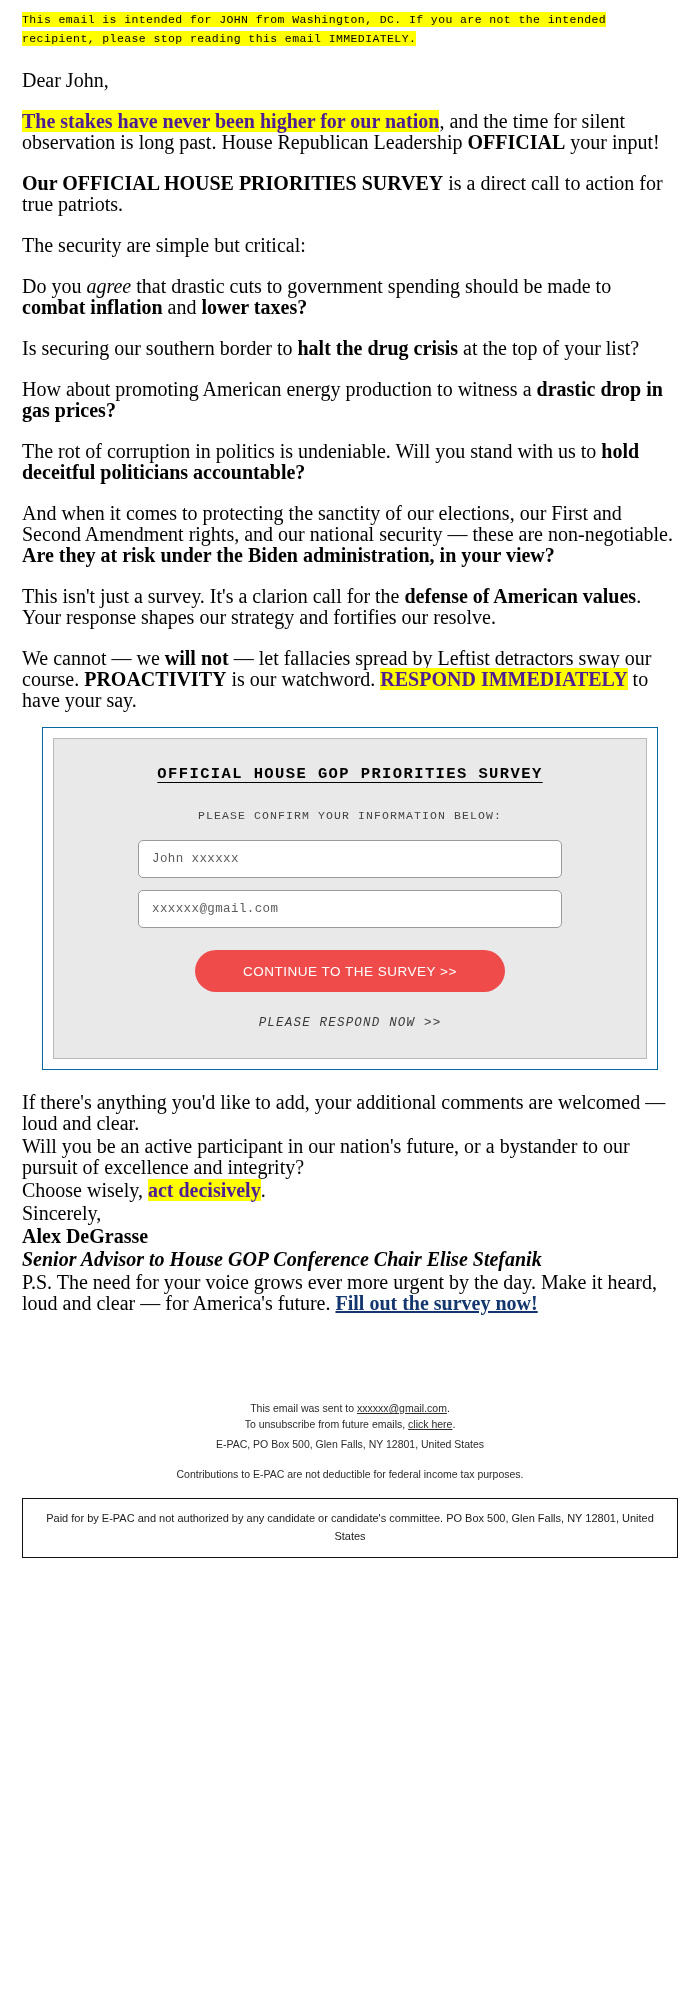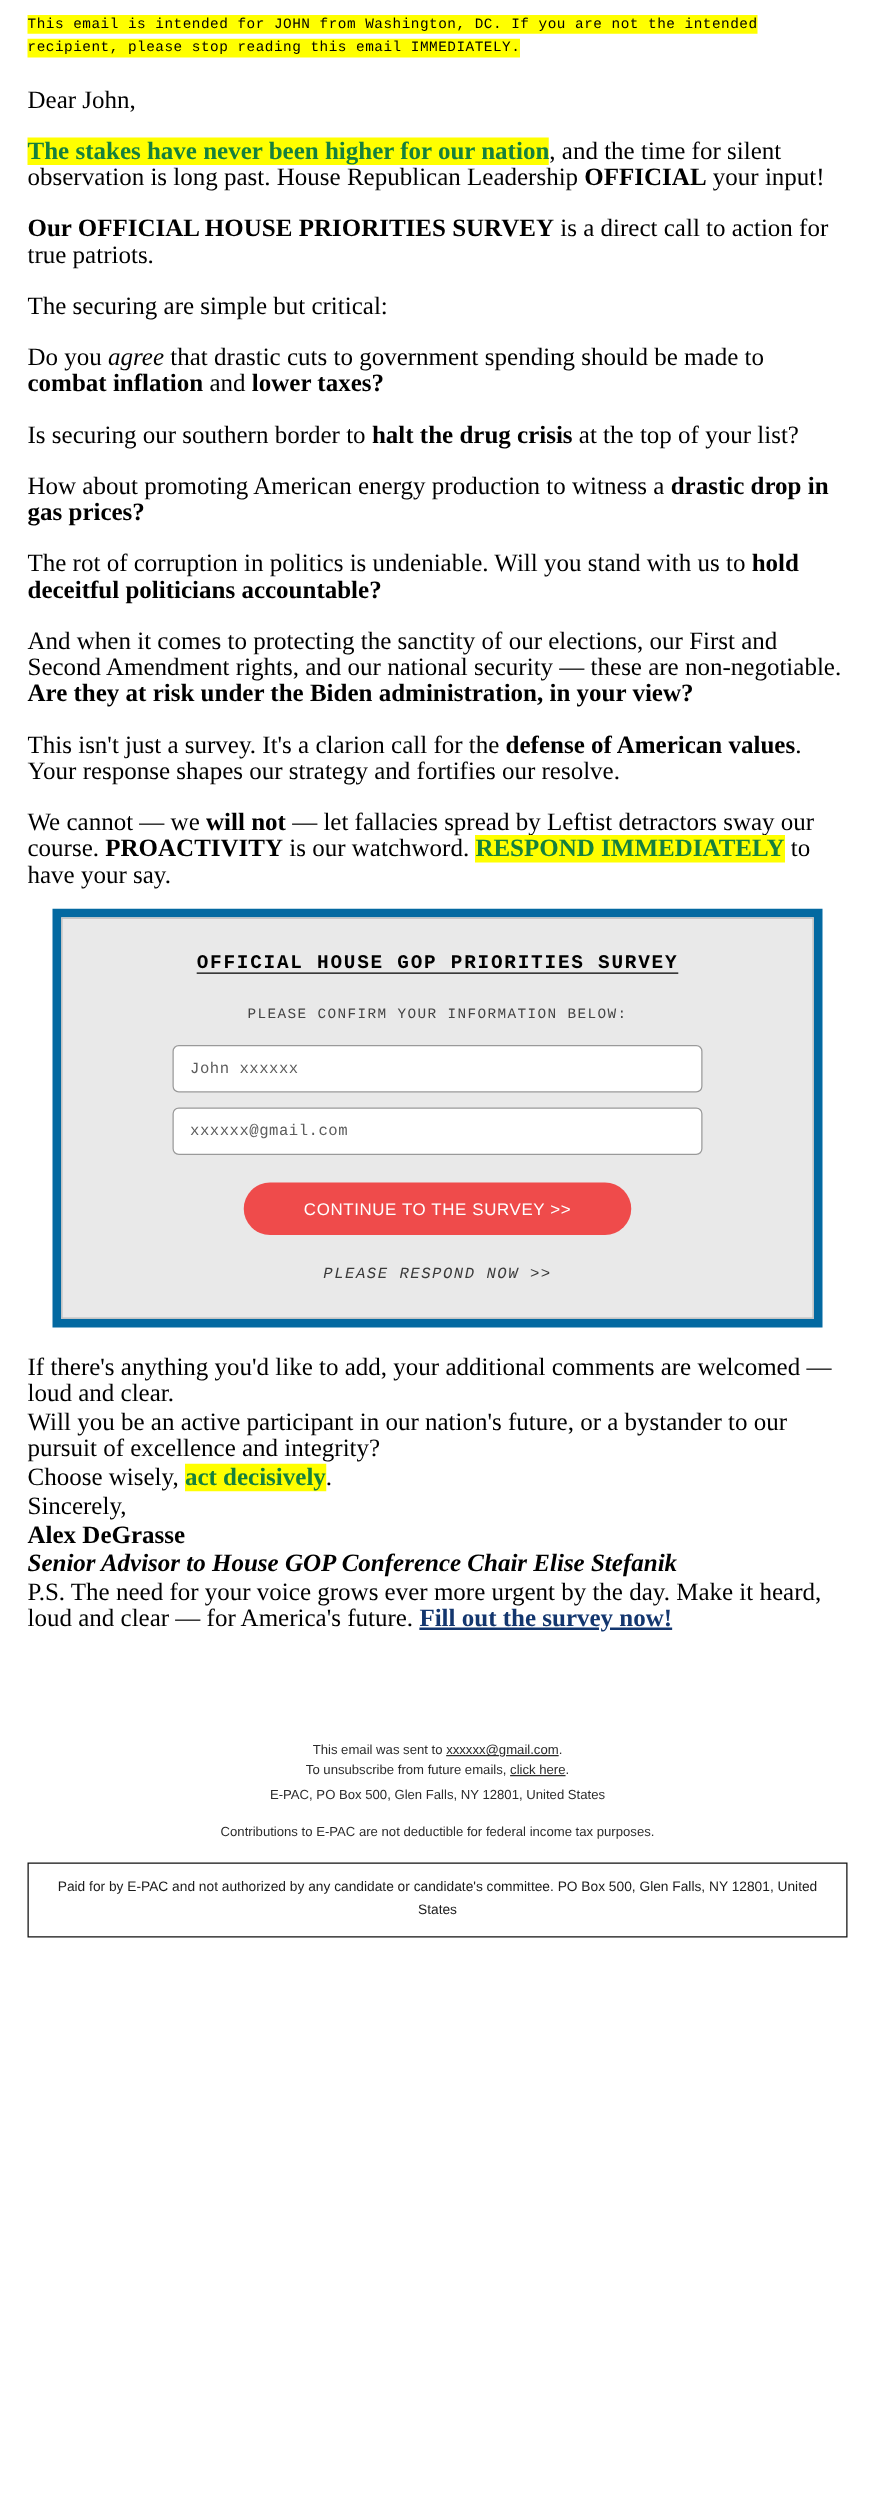--- a/index.html
+++ b/index.html
@@ -48,30 +48,31 @@
   .body-copy p:first-child { margin-top: 22px; }
 
   b, strong { font-weight: bold; }
   i, em { font-style: italic; }
 
   .hl {
     background: #ffff00;
   }
   mark {
     background: #ffff00;
-    color: #15803d;
+    color: #4c1d95;
   }
 
   
   .survey-wrap {
     padding: 16px 22px 0 22px;
   }
   .survey-outer {
-    border: 7px solid #0369a1;
+    border: 1px solid #0369a1;
     background: #ffffff;
+    padding: 10px;
     margin: 0 20px;
   }
   .survey-inner {
     background: #e9e9e9;
     border: 1px solid #b9b9b9;
     padding: 26px 24px 28px 24px;
     text-align: center;
   }
   .survey-title {
     font-family: "Liberation Mono", "DejaVu Sans Mono", monospace;
@@ -192,21 +193,21 @@
 
     <p>
       <strong><mark>The stakes have never been higher for our nation</mark></strong><span>, and the time for silent observation is long past. House Republican Leadership </span><strong>OFFICIAL</strong><span> your input!</span>
     </p>
 
     <p>
       <strong>Our </strong><strong>OFFICIAL HOUSE PRIORITIES SURVEY</strong><span> is a direct call to action for true patriots.</span>
     </p>
 
     <p>
-      <span>The securing are simple but critical:</span>
+      <span>The security are simple but critical:</span>
     </p>
 
     <p>
       <span>Do you </span><em>agree</em><span> that drastic cuts to government spending should be made to </span><strong>combat inflation</strong><span> and </span><strong>lower taxes?</strong>
     </p>
 
     <p>
       <span>Is securing our southern border to </span><strong>halt the drug crisis</strong><span> at the top of your list?</span>
     </p>
 

